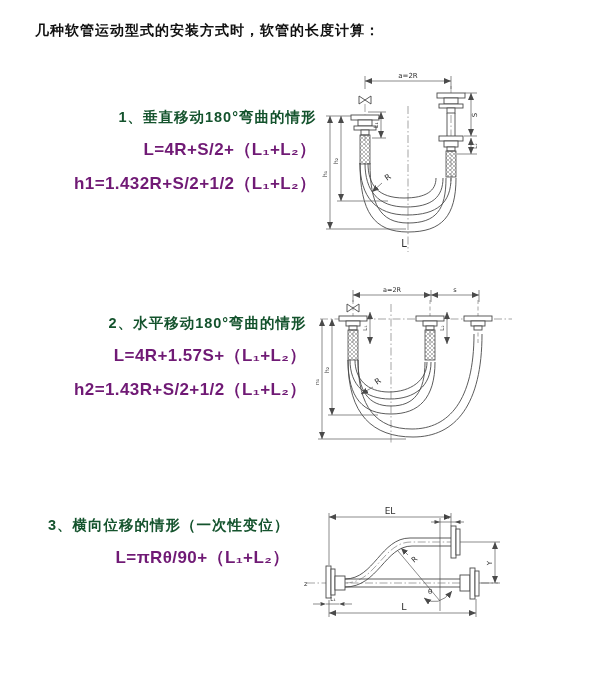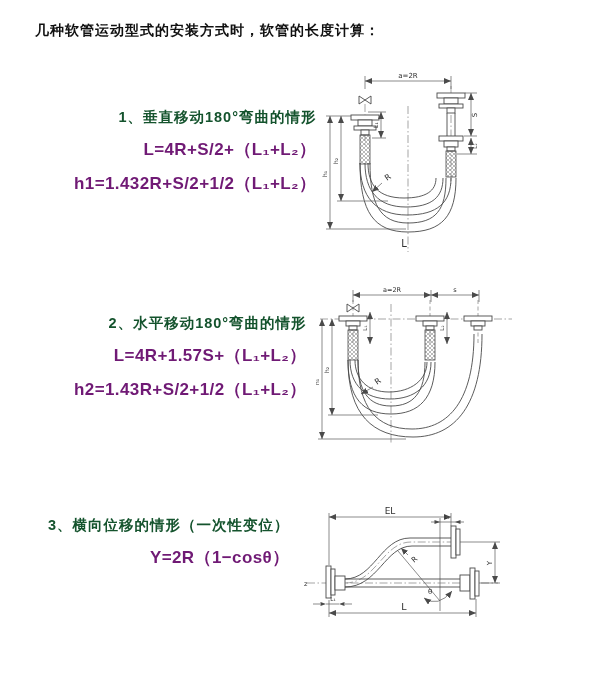--- a/index.html
+++ b/index.html
@@ -46,21 +46,21 @@
   </div>
 
   <div class="sec sec-2">
     <div class="heading">2、水平移动180°弯曲的情形</div>
     <div class="formula">L=4R+1.57S+（L₁+L₂）</div>
     <div class="formula">h2=1.43R+S/2+1/2（L₁+L₂）</div>
   </div>
 
   <div class="sec sec-3">
     <div class="heading">3、横向位移的情形（一次性变位）</div>
-    <div class="formula">Y=2R（1−cosθ）</div>
+    <div class="formula">L=πRθ/90+（L₁+L₂）</div>
   </div>
 
   <div class="diag d1">
     <svg width="272" height="198" viewBox="0 0 272 198">
       <defs>
         <marker id="arr" markerWidth="8" markerHeight="7" refX="7" refY="3" orient="auto-start-reverse" markerUnits="userSpaceOnUse">
           <path d="M0,0 L7,3 L0,6 Z" fill="#4a4a4a"></path>
         </marker>
         <pattern id="hatchp" patternUnits="userSpaceOnUse" width="4" height="4">
           <path d="M0,4 L4,0 M0,0 L4,4" stroke="#808080" stroke-width="0.55"></path>

